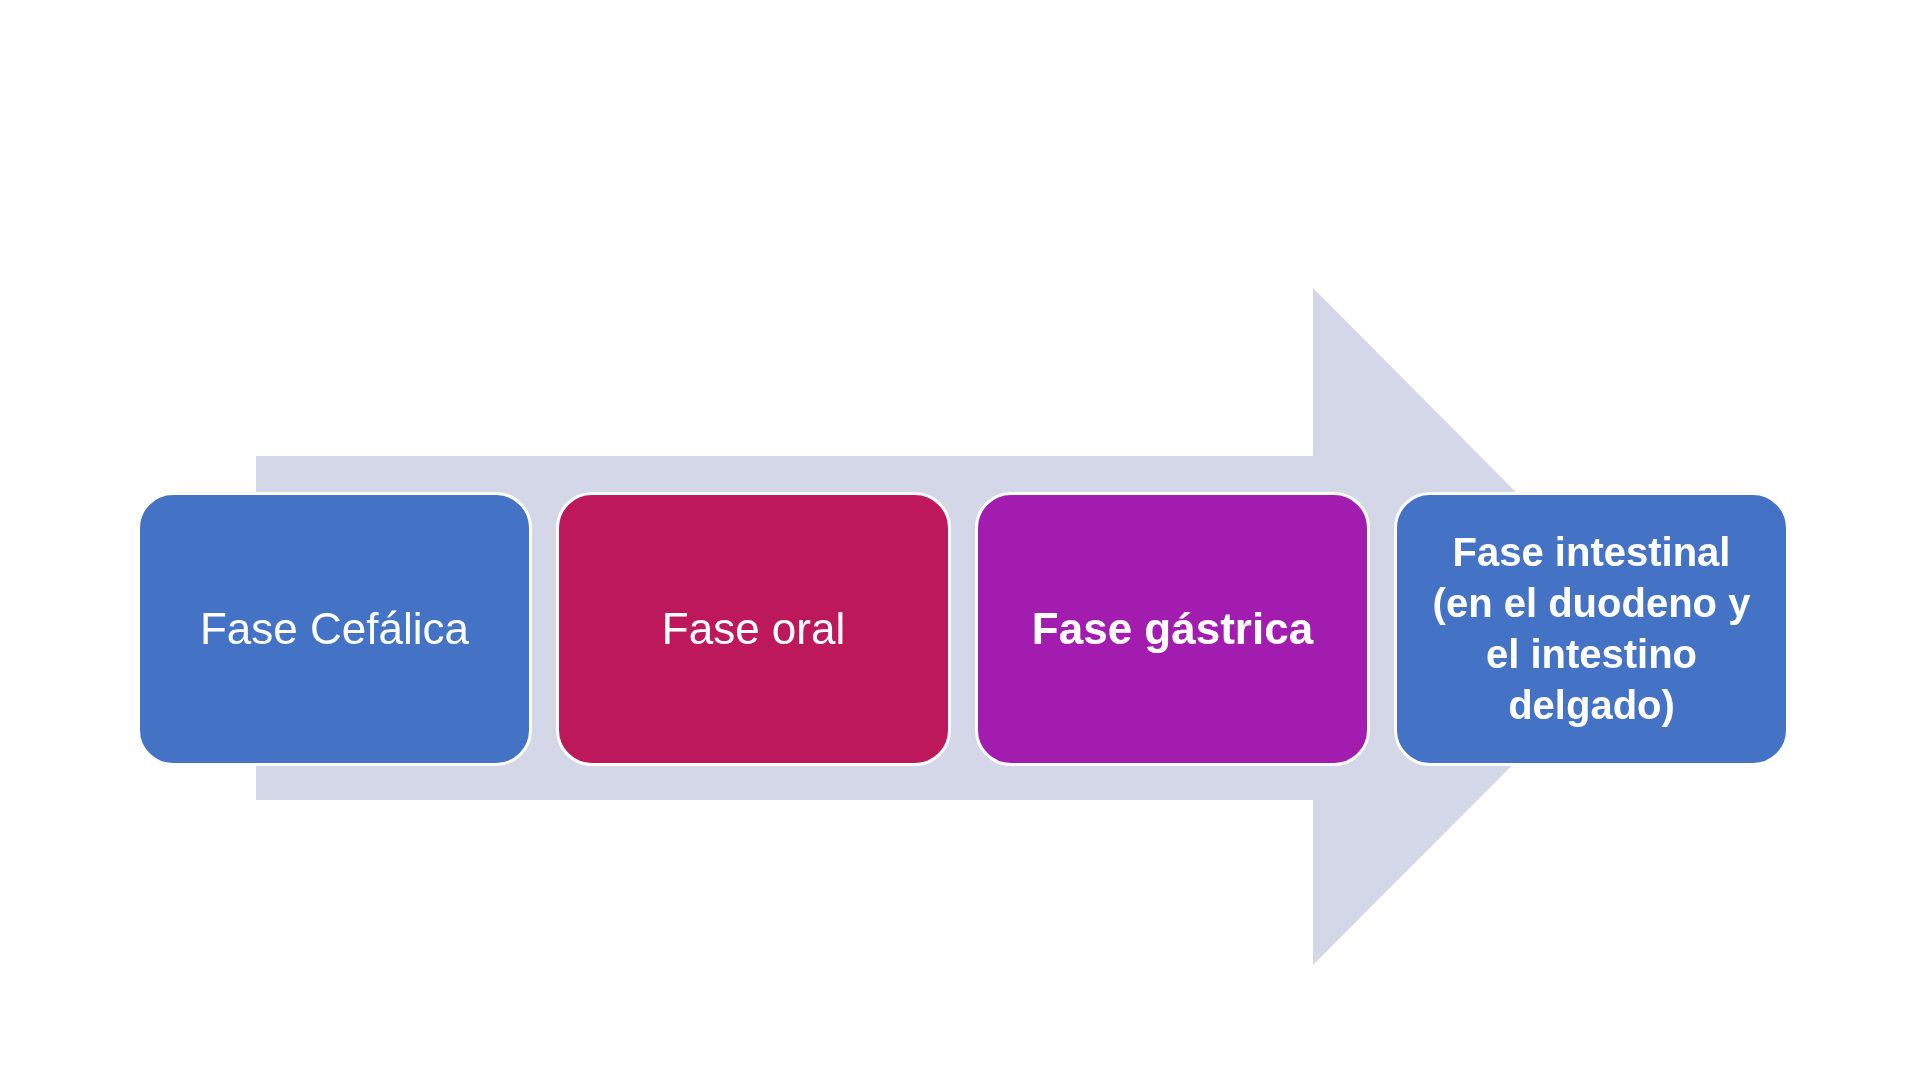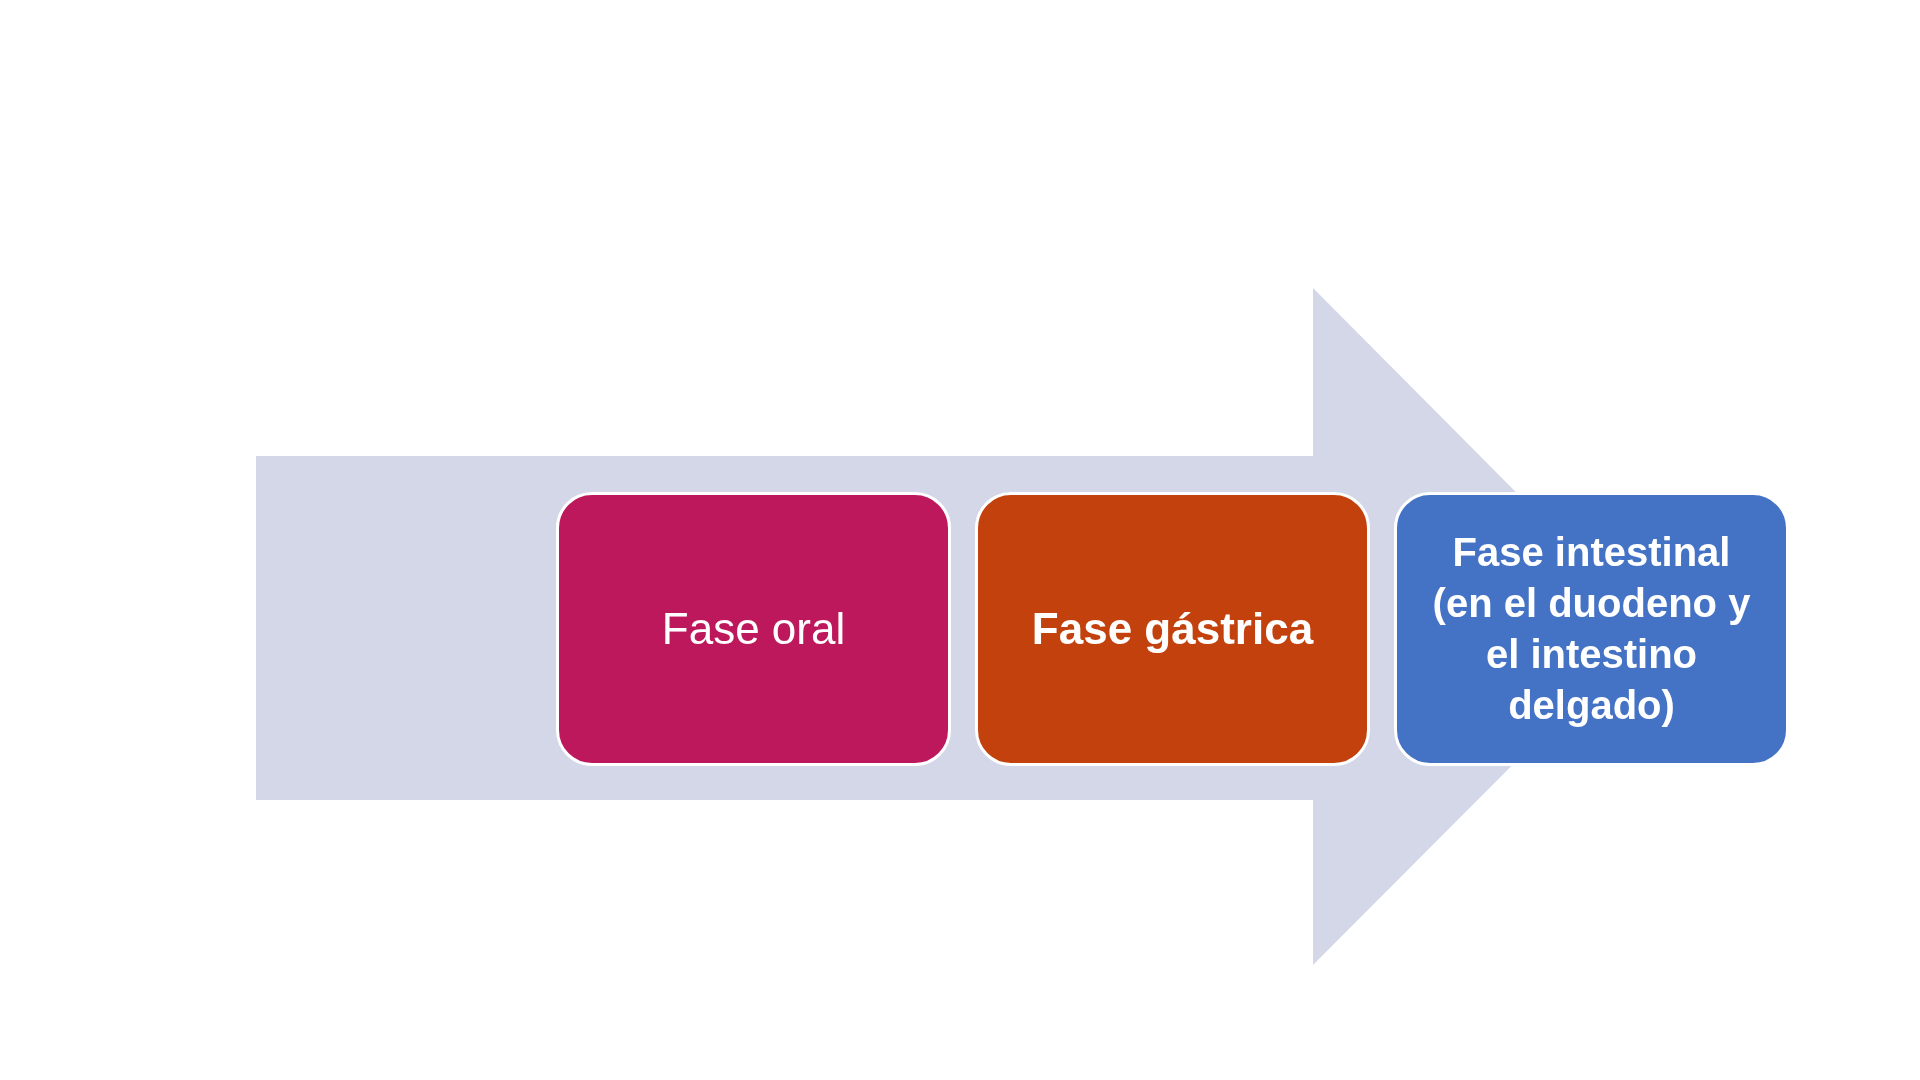--- a/index.html
+++ b/index.html
@@ -55,26 +55,29 @@
 </style>
 </head>
 <body>
 
 <div class="canvas" style="background-color: rgb(255, 255, 255);">
 
   <svg class="arrow-layer" viewBox="0 0 1920 1080" aria-hidden="true">
     <polygon points="256,456 1313,456 1313,288 1650,627 1313,965 1313,800 256,800" style="fill: rgb(211, 215, 231);"></polygon>
   </svg>
 
+  <div class="phase-box box-1" style="background-color: rgb(68, 114, 196); border-color: rgb(255, 255, 255);">
+    <span class="phase-label" style="color: rgb(255, 255, 255);">Fase Cefálica</span>
+  </div>
 
   <div class="phase-box box-2" style="background-color: #be185d; border-color: rgb(255, 255, 255);">
     <span class="phase-label" style="color: rgb(255, 255, 255);">Fase oral</span>
   </div>
 
-  <div class="phase-box box-3" style="background-color: #c2410c; border-color: rgb(255, 255, 255); text-align: center;">
+  <div class="phase-box box-3" style="background-color: #a21caf; border-color: rgb(255, 255, 255); text-align: center;">
     <span class="phase-label bold" style="color: rgb(255, 255, 255);">Fase gástrica</span>
   </div>
 
   <div class="phase-box box-4" style="background-color: rgb(68, 114, 196); border-color: rgb(255, 255, 255);">
     <span class="phase-label bold" style="color: rgb(255, 255, 255);">Fase intestinal
 (en el duodeno y
 el intestino
 delgado)</span>
   </div>
 

